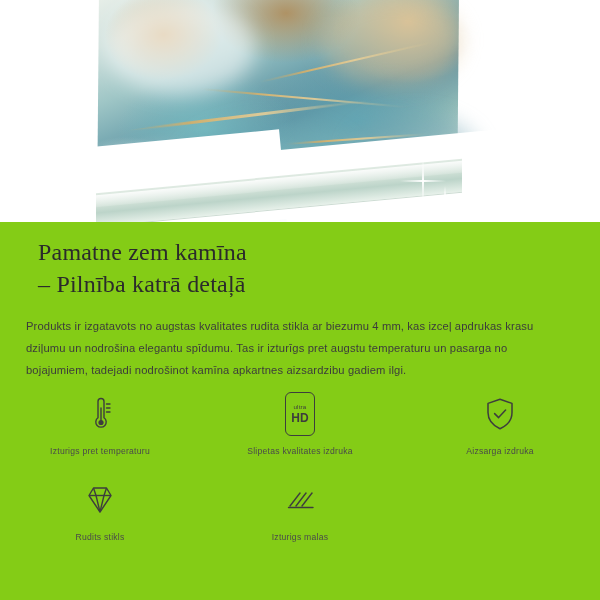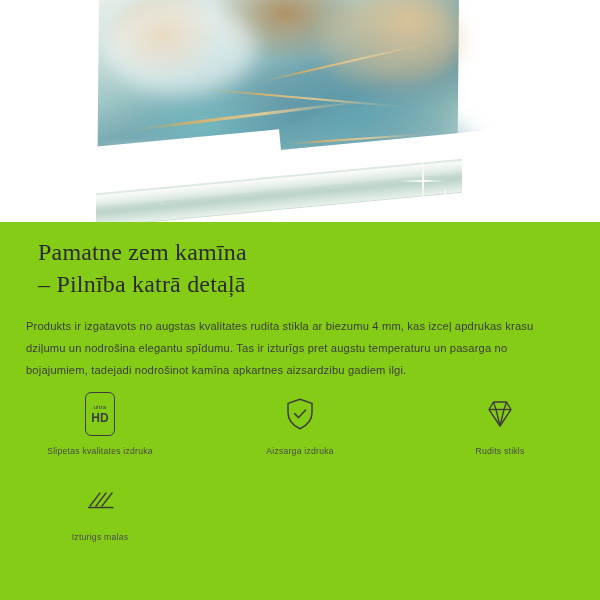--- a/index.html
+++ b/index.html
@@ -227,20 +227,33 @@
   <div class="content">
     <h1 class="headline">
       <span>Pamatne zem kamīna</span>
       <span class="line2">– Pilnība katrā detaļā</span>
     </h1>
 
     <p class="paragraph">Produkts ir izgatavots no augstas kvalitates rudita stikla ar biezumu 4 mm, kas izceļ apdrukas krasu dziļumu un nodrošina elegantu spīdumu. Tas ir izturīgs pret augstu temperaturu un pasarga no bojajumiem, tadejadi nodrošinot kamīna apkartnes aizsardzibu gadiem ilgi.</p>
 
     <div class="features">
 
+      <div class="feature">
+        <div class="feature-icon">
+          <svg width="30" height="36" viewBox="0 0 30 36" fill="none" stroke="#3d3d3d" stroke-width="1.4" stroke-linecap="round">
+            <path d="M13 5.5a3 3 0 0 1 6 0v16.2a5.2 5.2 0 1 1-6 0V5.5z"></path>
+            <circle cx="16" cy="26.5" r="2.6" fill="#3d3d3d" stroke="none"></circle>
+            <line x1="16" y1="12" x2="16" y2="25"></line>
+            <line x1="21.5" y1="8" x2="25" y2="8"></line>
+            <line x1="21.5" y1="12" x2="25" y2="12"></line>
+            <line x1="21.5" y1="16" x2="25" y2="16"></line>
+          </svg>
+        </div>
+        <div class="feature-label">Izturigs pret temperaturu</div>
+      </div>
 
       <div class="feature">
         <div class="feature-icon">
           <div class="hd-badge">
             <span class="t1">ultra</span>
             <span class="t2">HD</span>
           </div>
         </div>
         <div class="feature-label">Slipetas kvalitates izdruka</div>
       </div>

